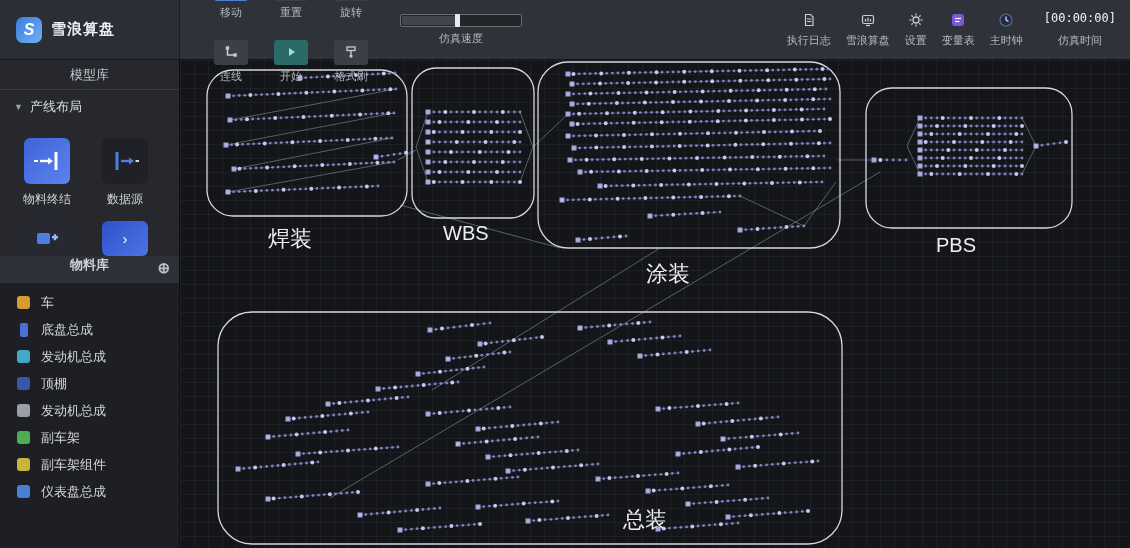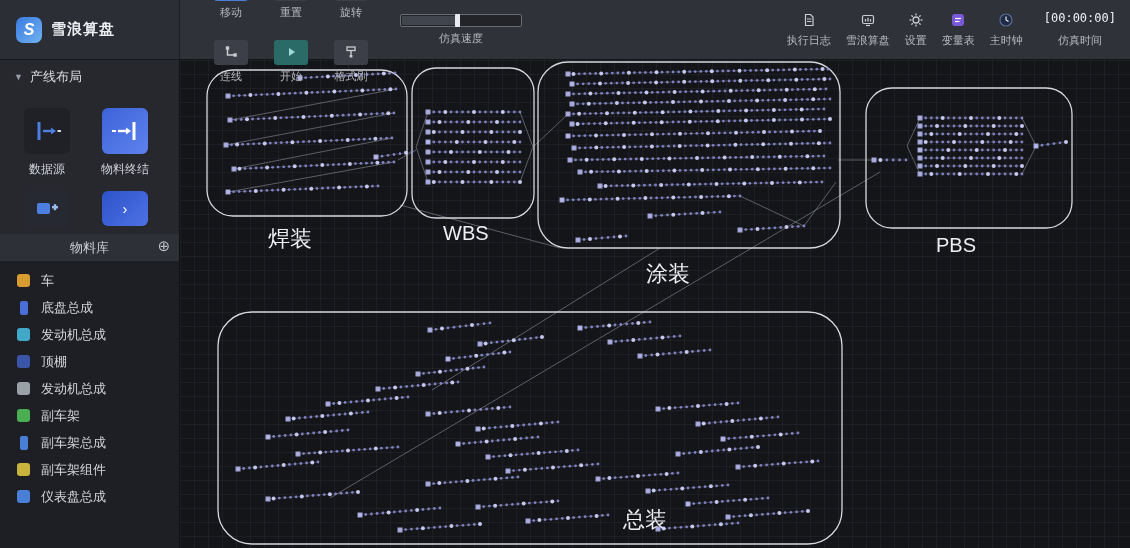--- a/index.html
+++ b/index.html
@@ -52,21 +52,21 @@
   .tile { width:46px; height:46px; border-radius:6px; background:#1f2127;
     display:flex; align-items:center; justify-content:center; }
   .tile.grad { background:linear-gradient(135deg,#3d63d8,#5e82ee); }
   .tile-label { color:#d0d3d8; font-size:12px; margin-top:7px; white-space:nowrap; }
   .tiles-row2 { display:flex; gap:16px; padding:0 16px; margin-top:13px; height:35px; overflow:hidden; }
   .tile2 { width:46px; height:46px; border-radius:6px; background:#262932;
     display:flex; align-items:center; justify-content:center; }
   .tile2.grad { background:linear-gradient(135deg,#2d53c8,#4e72e6); color:#fff; font-size:15px; }
 
   .matlib-bar { position:relative; height:27px; background:#2d3037; display:flex;
-    align-items:center; justify-content:center; color:#cdd0d6; font-size:13px; margin-top:8px; }
+    align-items:flex-start; justify-content:center; color:#cdd0d6; font-size:13px; margin-top:0;font-weight:bold; }
   .add-btn { position:absolute; right:9px; top:4px; color:#b9bcc2; font-size:15px; cursor:pointer; line-height:1; }
   .mat-list { padding-top:6px; background:#1d1f24; height:100%; }
   .mat-row { display:flex; align-items:center; gap:11px; height:27px; padding-left:17px;
     color:#d4d6db; font-size:13px; cursor:pointer; }
   .mat-icon { width:13px; height:13px; border-radius:3px; flex:0 0 auto; }
   .mat-icon.circle { border-radius:50%; }
   .mat-icon.bar { width:8px; height:14px; border-radius:2px; margin:0 2.5px; }
 
   
   .canvas { position:absolute; top:60px; left:180px; width:950px; height:518px;
@@ -222,48 +222,49 @@
       <span class="tool-label">主时钟</span>
     </div>
     <div class="time-block">
       <span class="time-value">[00:00:00]</span>
       <span class="time-label">仿真时间</span>
     </div>
   </div>
 </header>
 
 <aside class="sidebar">
+  <div class="lib-header">模型库</div>
 
   <div class="group-row">
     <span class="caret">▼</span>
     <span>产线布局</span>
   </div>
 
   <div class="tiles-row">
+    <div class="tile-wrap">
+      <div class="tile grad">
+        <svg width="30" height="30">
+            <line x1="2" y1="15" x2="6" y2="15" stroke="#fff" stroke-width="2"></line>
+            <line x1="8" y1="15" x2="17" y2="15" stroke="#fff" stroke-width="2.4"></line>
+            <polygon points="16,11.5 21,15 16,18.5" fill="#fff"></polygon>
+            <line x1="24" y1="6" x2="24" y2="24" stroke="#fff" stroke-width="3"></line>
+          </svg>
+      </div>
+      <span class="tile-label">物料终结</span>
+    </div>
     <div class="tile-wrap">
       <div class="tile">
         <svg width="30" height="30">
             <line x1="7" y1="6" x2="7" y2="24" stroke="#4d7fe0" stroke-width="3"></line>
             <line x1="11" y1="15" x2="20" y2="15" stroke="#4d7fe0" stroke-width="2.4"></line>
             <polygon points="19,11.5 24,15 19,18.5" fill="#4d7fe0"></polygon>
             <line x1="25.5" y1="15" x2="29" y2="15" stroke="#d8dade" stroke-width="2"></line>
           </svg>
       </div>
       <span class="tile-label">数据源</span>
-    </div>
-    <div class="tile-wrap">
-      <div class="tile grad">
-        <svg width="30" height="30">
-            <line x1="2" y1="15" x2="6" y2="15" stroke="#fff" stroke-width="2"></line>
-            <line x1="8" y1="15" x2="17" y2="15" stroke="#fff" stroke-width="2.4"></line>
-            <polygon points="16,11.5 21,15 16,18.5" fill="#fff"></polygon>
-            <line x1="24" y1="6" x2="24" y2="24" stroke="#fff" stroke-width="3"></line>
-          </svg>
-      </div>
-      <span class="tile-label">物料终结</span>
     </div>
   </div>
 
   <div class="tiles-row2">
     <div class="tile-wrap">
       <div class="tile2">
         <svg width="30" height="30">
             <rect x="5" y="9" width="13" height="11" rx="2" fill="#4d7fe0"></rect>
             <rect x="20" y="12" width="6" height="2.4" fill="#9db8f0"></rect>
             <rect x="21.8" y="10.2" width="2.4" height="6" fill="#9db8f0"></rect>
@@ -297,24 +298,20 @@
         <span class="mat-icon square" style="background: rgb(59, 85, 168);"></span>
         <span>顶棚</span>
       </div>
     <div class="mat-row">
         <span class="mat-icon square" style="background: rgb(154, 160, 168);"></span>
         <span>发动机总成</span>
       </div>
     <div class="mat-row">
         <span class="mat-icon square" style="background: rgb(76, 174, 82);"></span>
         <span>副车架</span>
-      </div>
-    <div class="mat-row">
-        <span class="mat-icon bar" style="background: rgb(74, 127, 216);"></span>
-        <span>副车架总成</span>
       </div>
     <div class="mat-row">
         <span class="mat-icon square" style="background: rgb(200, 180, 60);"></span>
         <span>副车架组件</span>
       </div>
     <div class="mat-row">
         <span class="mat-icon square" style="background: rgb(74, 127, 216);"></span>
         <span>仪表盘总成</span>
       </div>
   </div>

